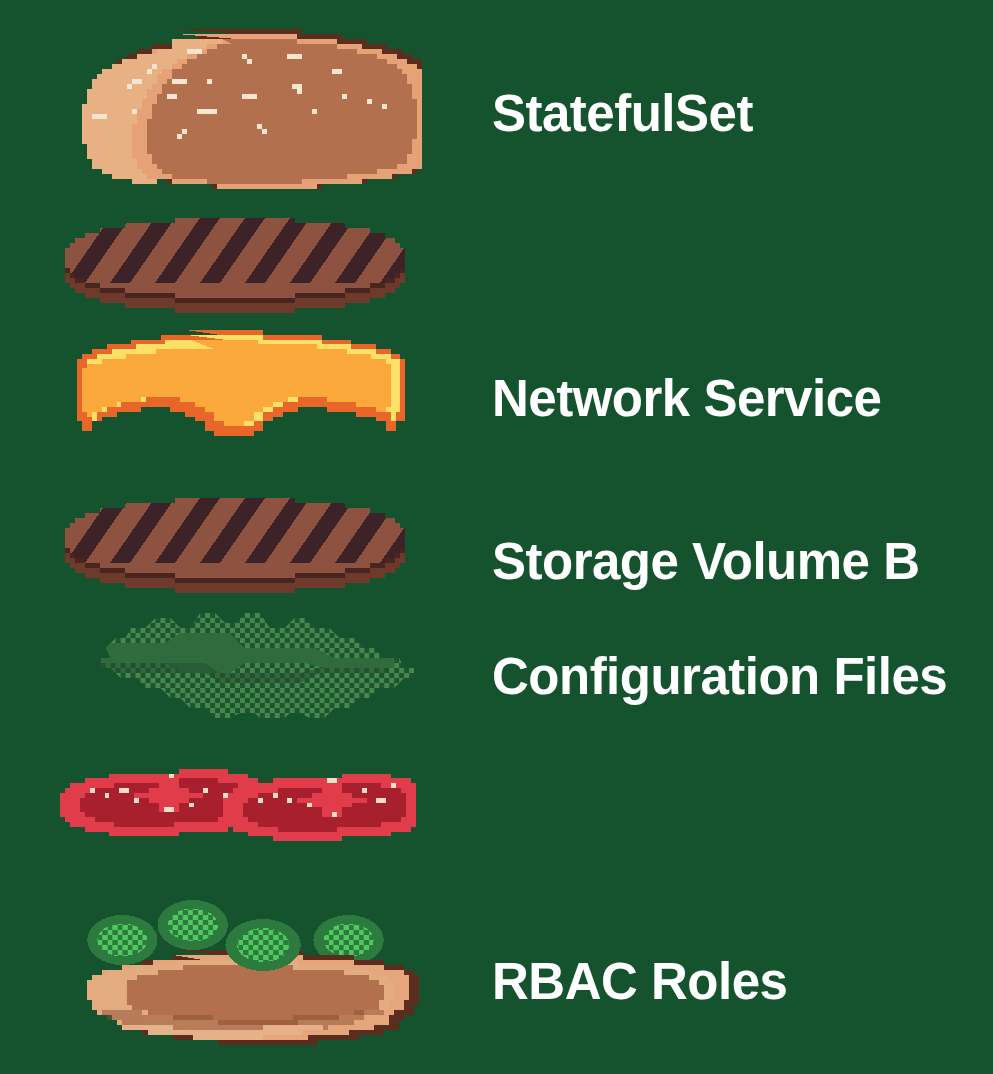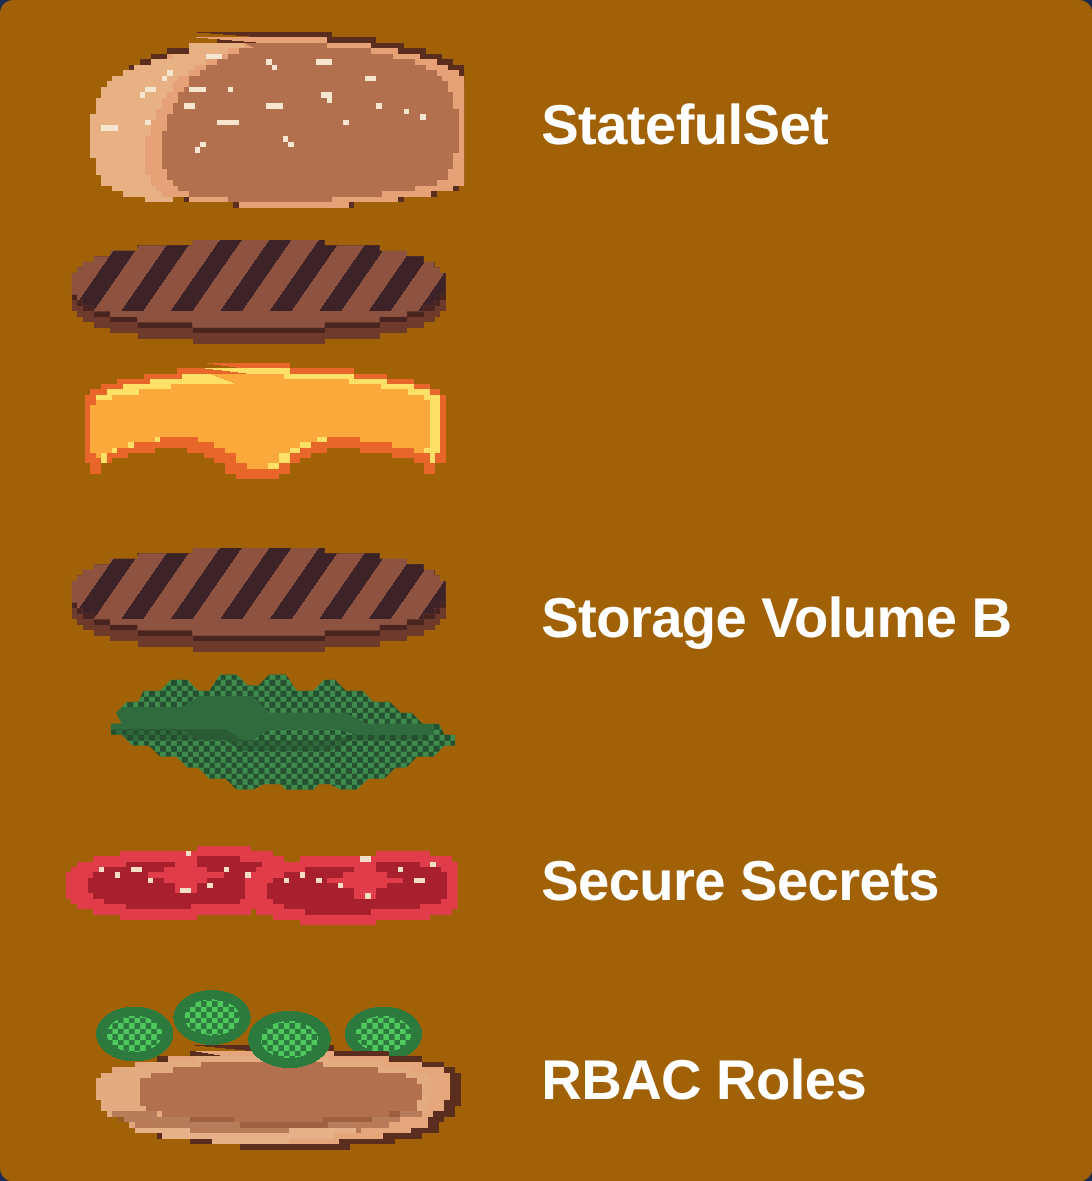--- a/index.html
+++ b/index.html
@@ -62,21 +62,21 @@
 
   #art-tomato    { left: 60px;  top: 764px;  width: 356px; height: 82px; }
   #lbl-5         { left: 492px; top: 775px; }
 
   #art-bun-bot   { left: 52px;  top: 890px;  width: 372px; height: 160px; }
   #lbl-6         { left: 492px; top: 956px; }
 </style>
 </head>
 <body style="background: rgb(27, 43, 83);">
 
-<div id="stage" style="background: #a16207; border-radius: 12px;">
+<div id="stage" style="background: #14532d;">
 
   <div class="art-wrap" id="art-bun-top">
     <svg viewBox="0 0 74 36" preserveAspectRatio="none">
       <g>
 
         <path fill="#5a2d1e" d="
           M24 1 h26 v1 h8 v1 h5 v1 h4 v1 h3 v1 h2 v1 h2 v1 h1 v1 h2 v2 h1 v3 h1 v10 h-1 v3 h-2 v2 h-3 v1 h-4 v1 h-6 v1 h-9 v1 h-22 v-1 h-9 v-1 h-6 v-1 h-4 v-1 h-3 v-2 h-1 v-3 h-1 v-10 h1 v-3 h1 v-2 h2 v-1 h1 v-1 h2 v-1 h2 v-1 h3 v-1 h4 v-1 h5 v-1 h8 z"></path>
 
         <path fill="#e6a276" d="
           M25 2 h24 v1 h8 v1 h5 v1 h4 v1 h3 v1 h2 v1 h2 v1 h1 v1 h1 v2 h1 v3 h1 v9 h-1 v3 h-1 v2 h-3 v1 h-4 v1 h-6 v1 h-9 v1 h-20 v-1 h-9 v-1 h-6 v-1 h-4 v-1 h-3 v-2 h-1 v-3 h-1 v-9 h1 v-3 h1 v-2 h1 v-1 h1 v-1 h2 v-1 h2 v-1 h3 v-1 h4 v-1 h5 v-1 h8 z"></path>
@@ -154,20 +154,21 @@
       <path fill="#e8662a" d="
         M28 0 h16 v1 h12 v1 h6 v1 h5 v1 h3 v1 h2 v1 h1 v13 h-2 v2 h-2 v-2 h-2 v-1 h-4 v-1 h-6 v-1 h-6 v1 h-3 v1 h-2 v1 h-2 v2 h-2 v1 h-8 v-1 h-2 v-2 h-2 v-1 h-2 v-1 h-3 v-1 h-6 v1 h-5 v1 h-3 v1 h-2 v2 h-2 v-2 h-1 v-13 h1 v-1 h2 v-1 h3 v-1 h5 v-1 h6 v-1 h12 z"></path>
 
       <path fill="#ffe066" d="
         M28 1 h16 v1 h12 v1 h6 v1 h5 v1 h3 v1 h2 v11 h-1 v2 h-1 v-2 h-2 v-1 h-4 v-1 h-6 v-1 h-7 v1 h-3 v1 h-2 v1 h-2 v2 h-2 v1 h-6 v-1 h-2 v-2 h-2 v-1 h-2 v-1 h-3 v-1 h-7 v1 h-5 v1 h-3 v1 h-2 v2 h-1 v-2 h-1 v-11 h2 v-1 h3 v-1 h5 v-1 h6 v-1 h12 z"></path>
 
       <path fill="#fca93c" d="
         M29 2 h14 v1 h12 v1 h6 v1 h5 v1 h3 v1 h1 v9 h-1 v1 h-2 v-1 h-4 v-1 h-6 v-1 h-8 v1 h-3 v1 h-2 v1 h-2 v2 h-2 v1 h-4 v-1 h-2 v-2 h-2 v-1 h-2 v-1 h-3 v-1 h-8 v1 h-5 v1 h-3 v1 h-2 v1 h-1 v-1 h-1 v-9 h1 v-1 h3 v-1 h5 v-1 h6 v-1 h12 z"></path>
     </svg>
   </div>
+  <div class="layer-label" id="lbl-2" style="color: rgb(255, 255, 255);">Network Service</div>
 
   <div class="art-wrap" id="art-patty-b">
     <svg viewBox="0 0 72 20" preserveAspectRatio="none">
       <defs>
         <clipPath id="pattyClipB">
           <path d="M24 0 h24 v1 h10 v1 h5 v1 h3 v1 h2 v1 h1 v1 h1 v4 h-1 v1 h-1 v1 h-2 v1 h-3 v1 h-5 v1 h-10 v1 h-24 v-1 h-10 v-1 h-5 v-1 h-3 v-1 h-2 v-1 h-1 v-1 h-1 v-4 h1 v-1 h1 v-1 h2 v-1 h3 v-1 h5 v-1 h10 z"></path>
         </clipPath>
       </defs>
       <path fill="#6d3a2c" d="M24 3 h24 v1 h10 v1 h5 v1 h3 v1 h2 v1 h1 v1 h1 v4 h-1 v1 h-1 v1 h-2 v1 h-3 v1 h-5 v1 h-10 v1 h-24 v-1 h-10 v-1 h-5 v-1 h-3 v-1 h-2 v-1 h-1 v-1 h-1 v-4 h1 v-1 h1 v-1 h2 v-1 h3 v-1 h5 v-1 h10 z"></path>
       <path fill="#4a241f" d="M24 0 h24 v1 h10 v1 h5 v1 h3 v1 h2 v1 h1 v1 h1 v5 h-1 v1 h-1 v1 h-2 v1 h-3 v1 h-5 v1 h-10 v1 h-24 v-1 h-10 v-1 h-5 v-1 h-3 v-1 h-2 v-1 h-1 v-1 h-1 v-5 h1 v-1 h1 v-1 h2 v-1 h3 v-1 h5 v-1 h10 z"></path>
@@ -204,20 +205,21 @@
       </defs>
       <g clip-path="url(#lettuceClip)">
         <rect x="0" y="0" width="76" height="22" fill="url(#dither)"></rect>
 
         <path fill="#2f6b3d" d="M6 7 h18 l3 -2 h10 l3 3 h14 l4 2 h12 v2 h-14 l-4 -1 h-12 l-3 2 h-10 l-3 -2 h-14 z"></path>
 
         <path fill="#24512f" opacity="0.55" d="M10 11 h22 l3 2 h16 l4 -1 h14 v1 h-14 l-4 2 h-16 l-3 -2 h-22 z"></path>
       </g>
     </svg>
   </div>
+  <div class="layer-label" id="lbl-4" style="color: rgb(255, 255, 255);">Configuration Files</div>
 
   <div class="art-wrap" id="art-tomato">
     <svg viewBox="0 0 72 17" preserveAspectRatio="none">
 
       <g>
         <path fill="#e03c4a" d="M10 2 h14 v-1 h10 v1 h4 v1 h2 v1 h1 v7 h-1 v1 h-2 v1 h-4 v1 h-10 v1 h-14 v-1 h-5 v-1 h-3 v-1 h-1 v-1 h-1 v-5 h1 v-1 h1 v-1 h3 v-1 h5 z"></path>
         <path fill="#a81f2e" d="M11 4 h12 v-1 h9 v1 h4 v1 h1 v5 h-1 v1 h-4 v1 h-9 v1 h-12 v-1 h-4 v-1 h-2 v-1 h-1 v-3 h1 v-1 h2 v-1 h4 z"></path>
 
         <path fill="#e03c4a" d="M20 3 h4 v2 h2 v1 h3 v1 h-3 v1 h-2 v2 h-4 v-2 h-2 v-1 h-3 v-1 h3 v-1 h2 z"></path>
         <g fill="#f5ddc8">
@@ -244,21 +246,20 @@
           <rect x="21" y="2" width="2" height="1"></rect>
           <rect x="28" y="4" width="1" height="1"></rect>
           <rect x="31" y="6" width="2" height="1"></rect>
           <rect x="34" y="3" width="1" height="1"></rect>
           <rect x="22" y="9" width="1" height="1"></rect>
           <rect x="17" y="7" width="1" height="1"></rect>
         </g>
       </g>
     </svg>
   </div>
-  <div class="layer-label" id="lbl-5" style="color: rgb(255, 255, 255);">Secure Secrets</div>
 
   <div class="art-wrap" id="art-bun-bot">
     <svg viewBox="0 0 74 32" preserveAspectRatio="none">
       <defs>
         <pattern id="pickleDither" width="2" height="2" patternUnits="userSpaceOnUse">
           <rect width="2" height="2" fill="#4fc95e"></rect>
           <rect x="0" y="0" width="1" height="1" fill="#2d7a3e"></rect>
           <rect x="1" y="1" width="1" height="1" fill="#2d7a3e"></rect>
         </pattern>
       </defs>

